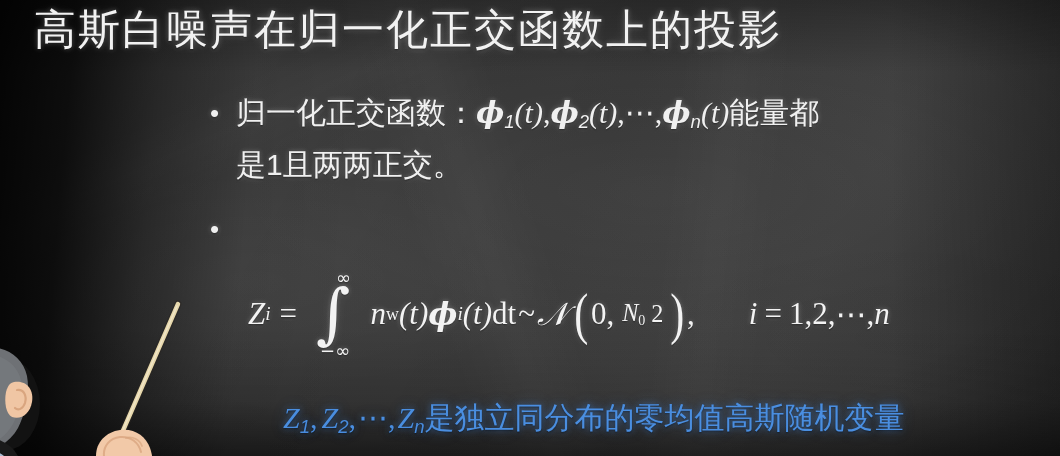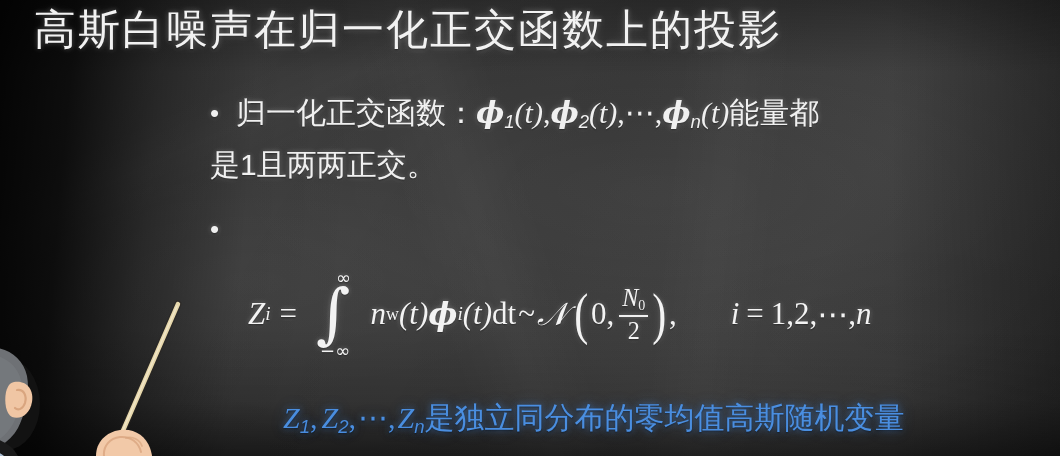--- a/index.html
+++ b/index.html
@@ -94,20 +94,21 @@
     font-size: 26px;
     line-height: 42px;
     color: #f0f0f0;
     text-align: left;
   }
   .btext {
     line-height: 42px;
     white-space: nowrap;
   }
   .b1-line2 {
+    margin-left: 26px;
     line-height: 44px;
     white-space: nowrap;
   }
 
   
   .math {
     font-family: "Liberation Serif", serif;
     font-style: italic;
   }
   .math-up {
@@ -181,21 +182,21 @@
     font-size: 56px;
     font-family: "Liberation Serif", serif;
     font-style: normal;
     font-weight: 300;
     line-height: 0.8;
     transform: scaleX(0.75);
     display: inline-block;
   }
   .frac {
     display: inline-flex;
-    flex-direction: column;
+    flex-direction: row;
     align-items: center;
     vertical-align: middle;
     margin: 0 2px;
     font-size: 0.78em;
     line-height: 1.04;
   }
   .frac .num { padding: 0 3px; }
   .frac .bar {
     width: 100%;
     height: 2px;

